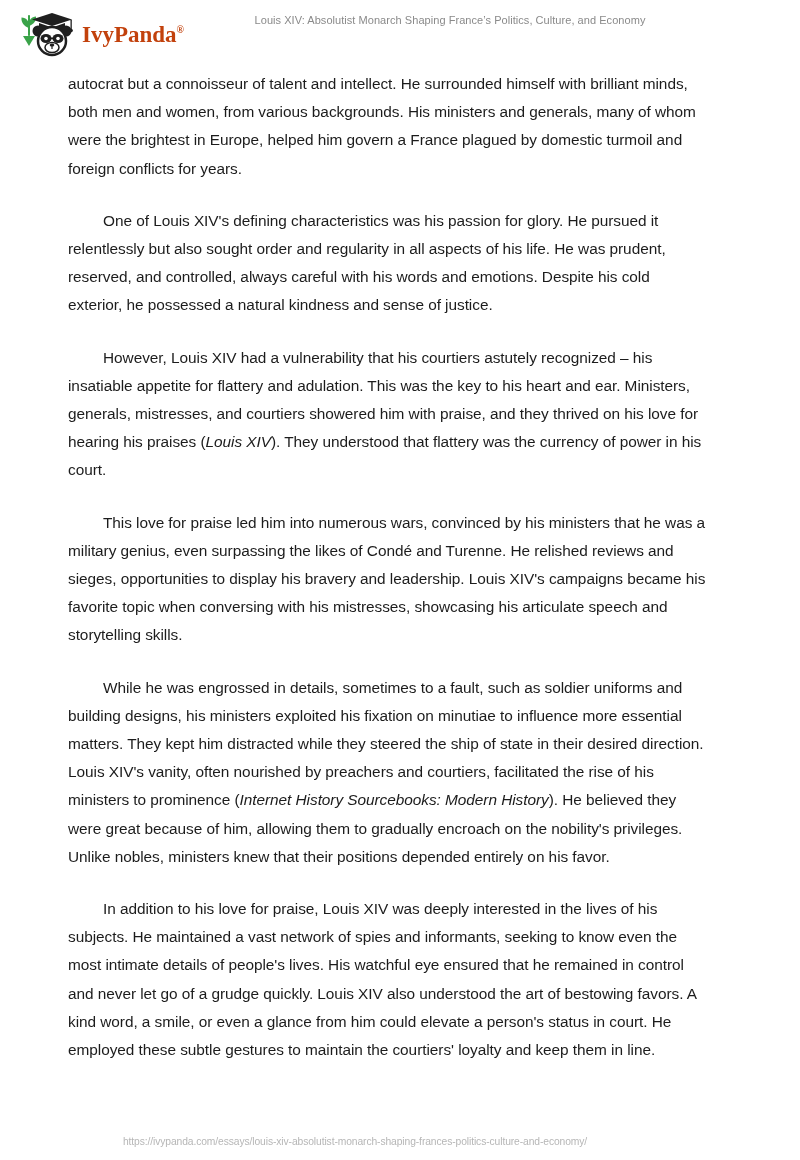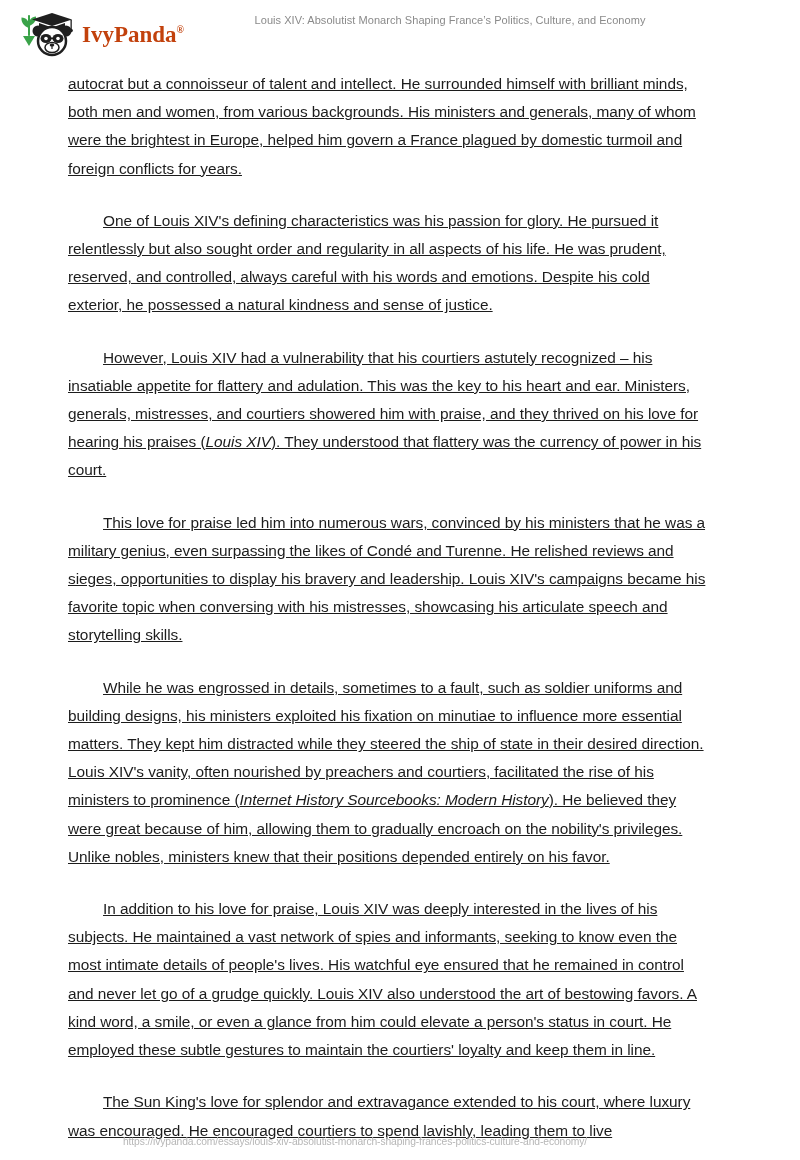--- a/index.html
+++ b/index.html
@@ -77,21 +77,20 @@
     width: 656px;
   }
   .para {
     margin: 0 16px 24px 0;
     font-size: 15.4px;
     line-height: 28.2px;
     color: #1c1c1c;
     text-align: left;
     text-indent: 35px;
     letter-spacing: -0.05px;
-    text-decoration: underline;
   }
   .para.no-indent { text-indent: 0; }
   .para i, .para em { font-style: italic; }
 
   
   .page-footer {
     position: absolute;
     left: 0;
     top: 1131px;
     width: 684px;
@@ -158,18 +157,17 @@
   <div class="doc-title">Louis XIV: Absolutist Monarch Shaping France’s Politics, Culture, and Economy</div>
 </div>
 
 <main class="content">
     <p class="para no-indent"><span>autocrat but a connoisseur of talent and intellect. He surrounded himself with brilliant minds, both men and women, from various backgrounds. His ministers and generals, many of whom were the brightest in Europe, helped him govern a France plagued by domestic turmoil and foreign conflicts for years.</span></p>
     <p class="para"><span>One of Louis XIV's defining characteristics was his passion for glory. He pursued it relentlessly but also sought order and regularity in all aspects of his life. He was prudent, reserved, and controlled, always careful with his words and emotions. Despite his cold exterior, he possessed a natural kindness and sense of justice.</span></p>
     <p class="para"><span>However, Louis XIV had a vulnerability that his courtiers astutely recognized – his insatiable appetite for flattery and adulation. This was the key to his heart and ear. Ministers, generals, mistresses, and courtiers showered him with praise, and they thrived on his love for hearing his praises (</span><em>Louis XIV</em><span>). They understood that flattery was the currency of power in his court.</span></p>
     <p class="para"><span>This love for praise led him into numerous wars, convinced by his ministers that he was a military genius, even surpassing the likes of Condé and Turenne. He relished reviews and sieges, opportunities to display his bravery and leadership. Louis XIV's campaigns became his favorite topic when conversing with his mistresses, showcasing his articulate speech and storytelling skills.</span></p>
     <p class="para"><span>While he was engrossed in details, sometimes to a fault, such as soldier uniforms and building designs, his ministers exploited his fixation on minutiae to influence more essential matters. They kept him distracted while they steered the ship of state in their desired direction. Louis XIV's vanity, often nourished by preachers and courtiers, facilitated the rise of his ministers to prominence (</span><em>Internet History Sourcebooks: Modern History</em><span>). He believed they were great because of him, allowing them to gradually encroach on the nobility's privileges. Unlike nobles, ministers knew that their positions depended entirely on his favor.</span></p>
     <p class="para"><span>In addition to his love for praise, Louis XIV was deeply interested in the lives of his subjects. He maintained a vast network of spies and informants, seeking to know even the most intimate details of people's lives. His watchful eye ensured that he remained in control and never let go of a grudge quickly. Louis XIV also understood the art of bestowing favors. A kind word, a smile, or even a glance from him could elevate a person's status in court. He employed these subtle gestures to maintain the courtiers' loyalty and keep them in line.</span></p>
-    <p class="para"><span>The Sun King's love for splendor and extravagance extended to his court, where luxury was encouraged. He encouraged courtiers to spend lavishly, leading them to live</span></p>
   </main>
 
 <div class="page-footer">
   <a class="footer-url" href="#">https://ivypanda.com/essays/louis-xiv-absolutist-monarch-shaping-frances-politics-culture-and-economy/</a>
 </div>
 
 </body></html>

